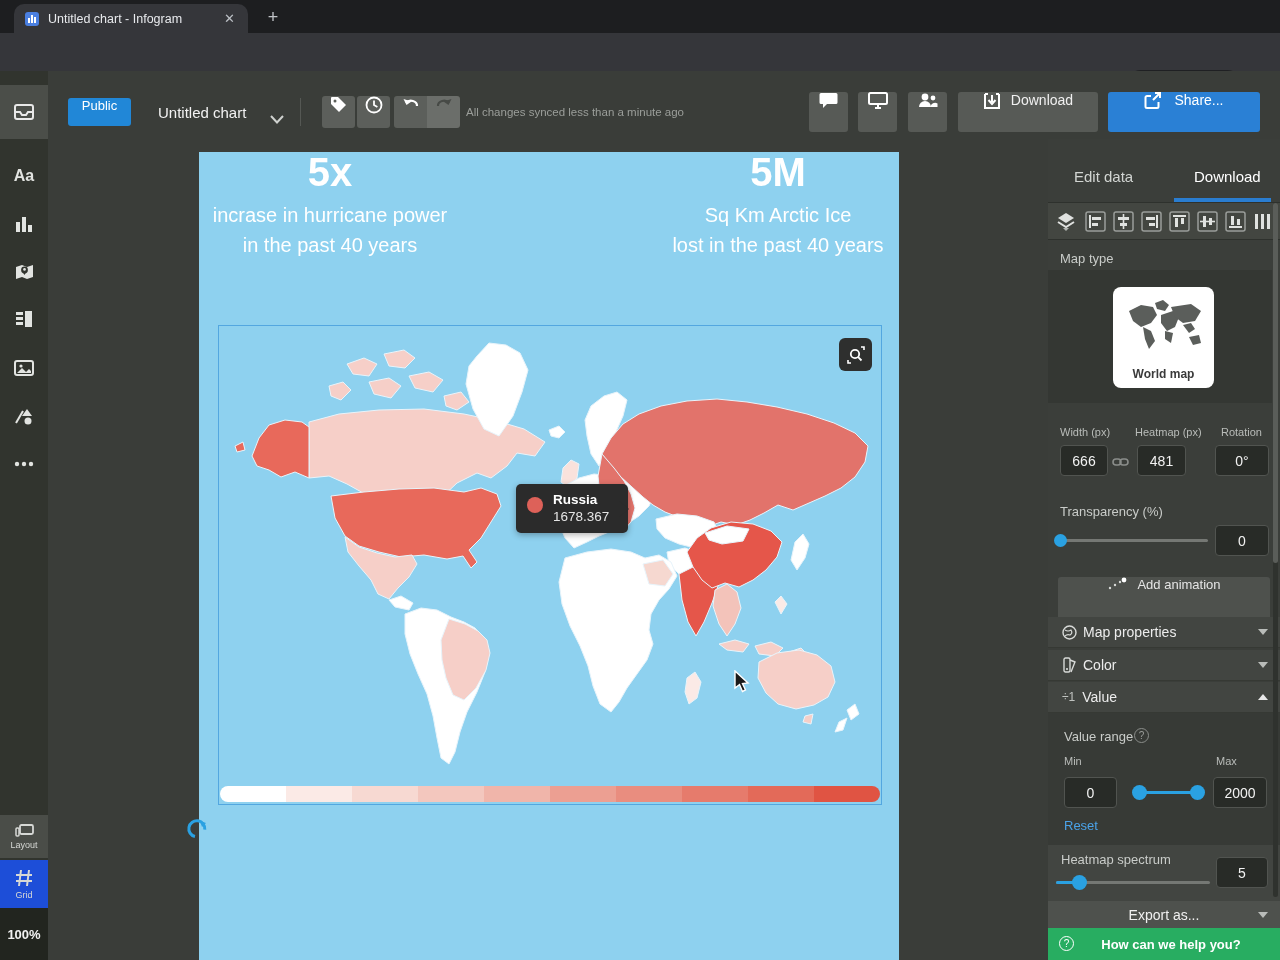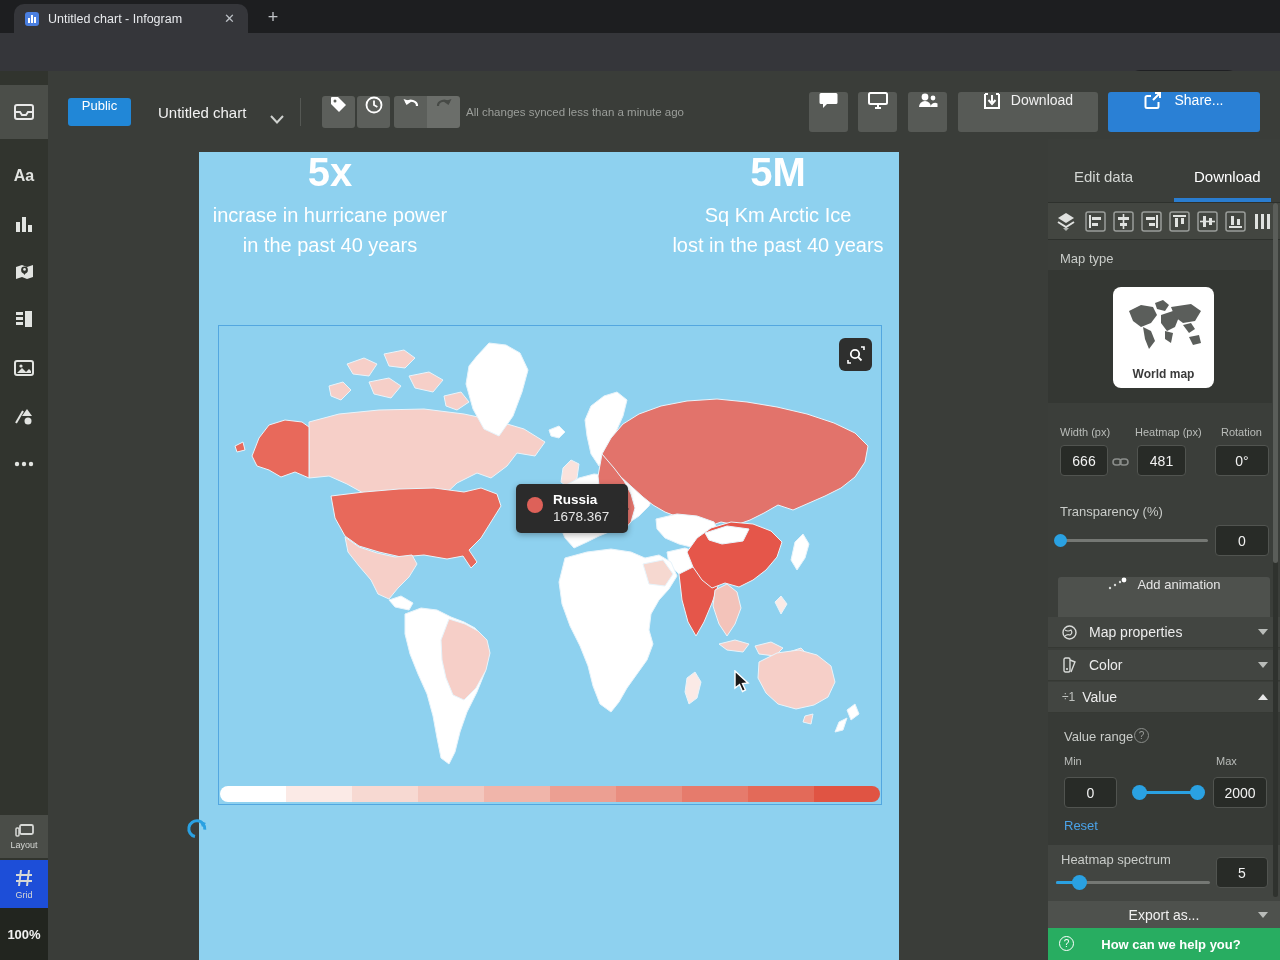--- a/index.html
+++ b/index.html
@@ -78,21 +78,21 @@
   .pinput { position:absolute; background:#282b27; border:1px solid #515450; border-radius:4px;
             color:#f2f2f2; font-size:14px; display:flex; align-items:center; justify-content:center; height:31px; }
   #maptypebox { position:absolute; left:0; top:131px; width:224px; height:133px; background:#343733; }
   #maptypecard { position:absolute; left:65px; top:17px; width:101px; height:101px; background:#ffffff;
                  border-radius:8px; text-align:center; }
   #maptypecard .cap { position:absolute; bottom:7px; width:100%; color:#3a3a3a; font-size:12px; font-weight:bold; }
   .track { position:absolute; height:3px; background:#757874; border-radius:2px; }
   .handle { position:absolute; width:13px; height:13px; border-radius:50%; background:#2aa1e2; }
   .section { position:absolute; left:0; width:232px; height:31px; background:#424541;
              border-bottom:1px solid #363934; display:flex; align-items:center; }
-  .section .lbl { color:#ececec; font-size:14px; margin-left:12px; }
+  .section .lbl { color:#ececec; font-size:14px; margin-left:6px; }
   .chev { width:0; height:0; border-left:5px solid transparent; border-right:5px solid transparent; }
   .chev.down { border-top:6px solid #b9bcb9; }
   .chev.up { border-bottom:6px solid #e8e8e8; }
   #valuebody { position:absolute; left:0; top:574px; width:232px; height:132px; background:#373a36; }
   #heatblock { position:absolute; left:0; top:706px; width:232px; height:56px; background:#424541; }
   #exportbar { position:absolute; left:0; top:762px; width:232px; height:27px; background:#4e514d;
                display:flex; align-items:center; justify-content:center; }
   #helpbtn { position:absolute; left:0; top:789px; width:232px; height:32px; background:#28ad61;
              display:flex; align-items:center; justify-content:center; }
   #pscroll { position:absolute; left:225px; top:64px; width:5px; height:694px; background:#2f322e; border-radius:3px; }

